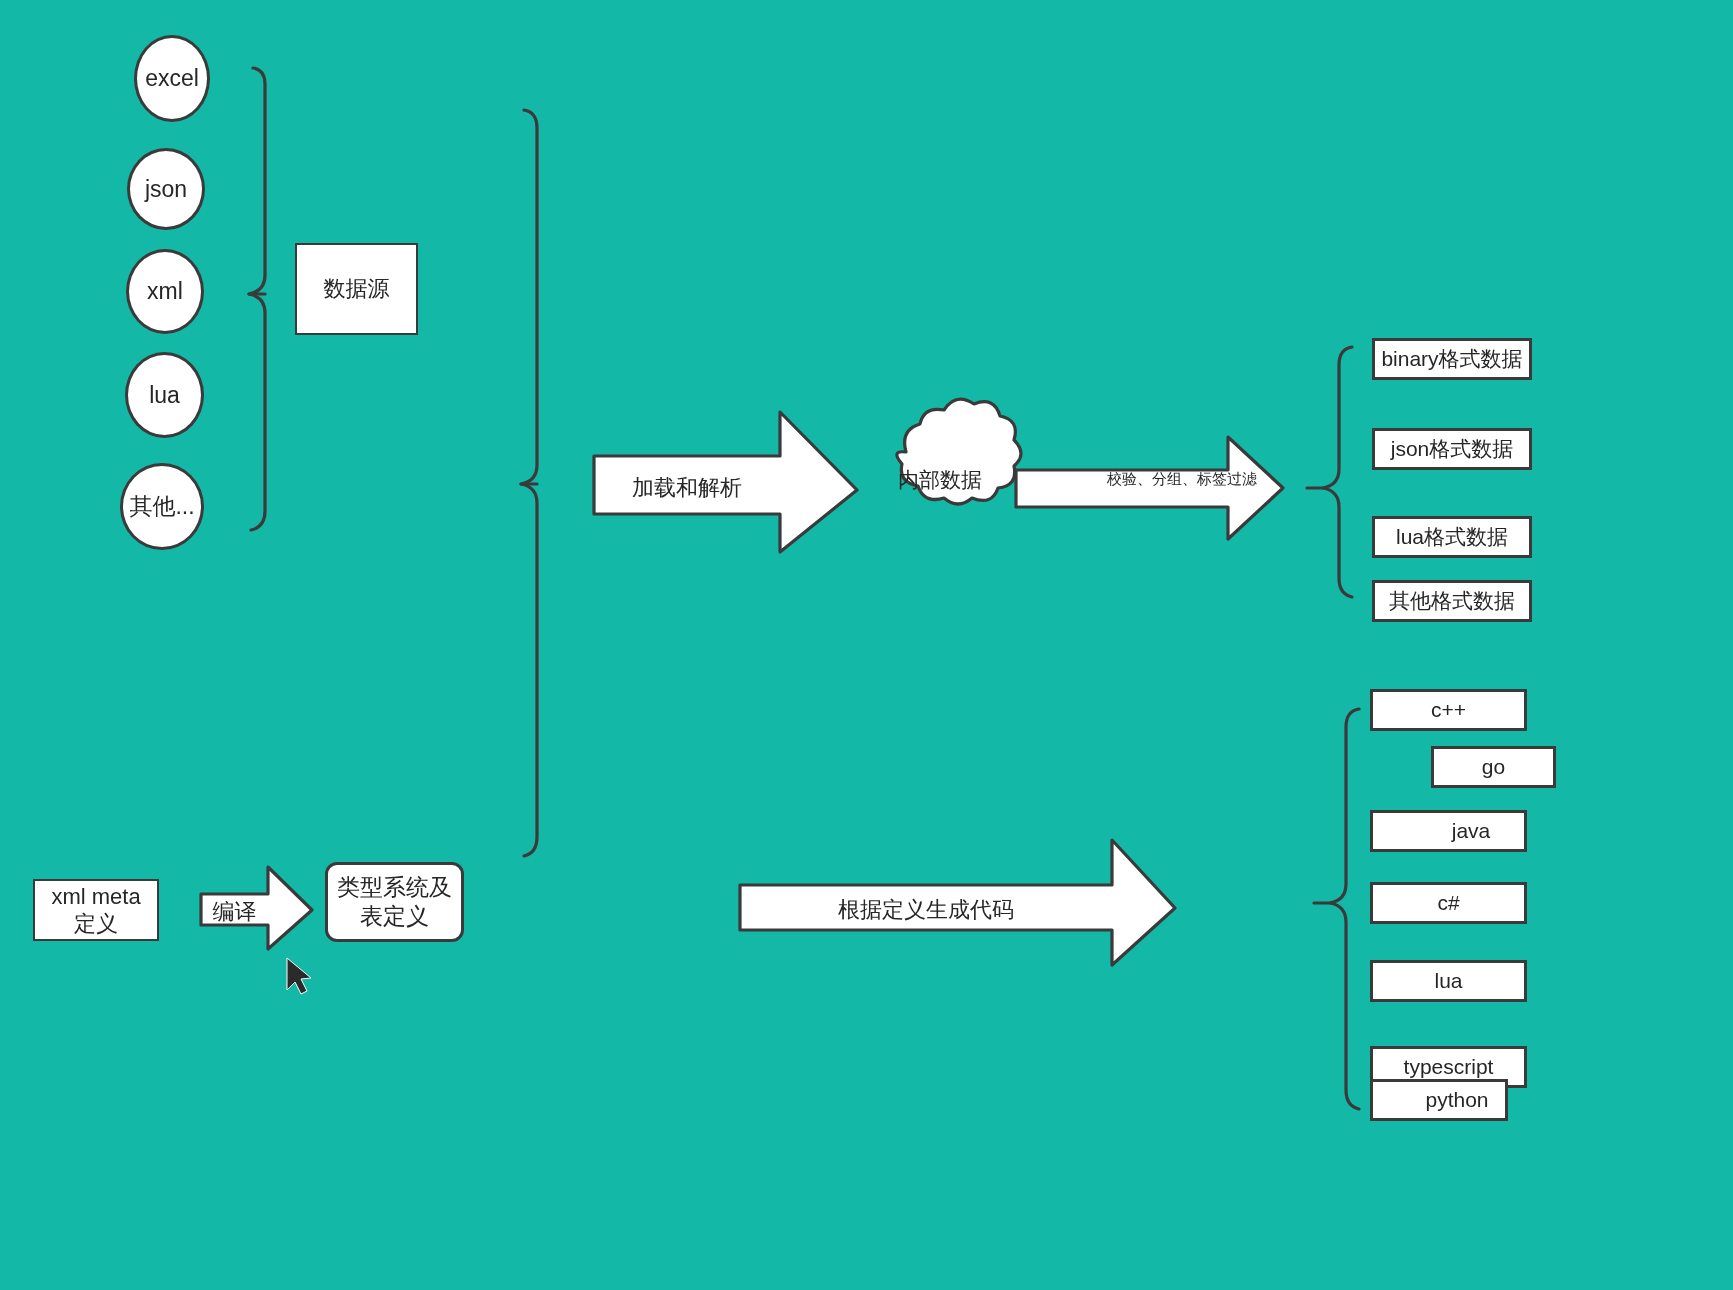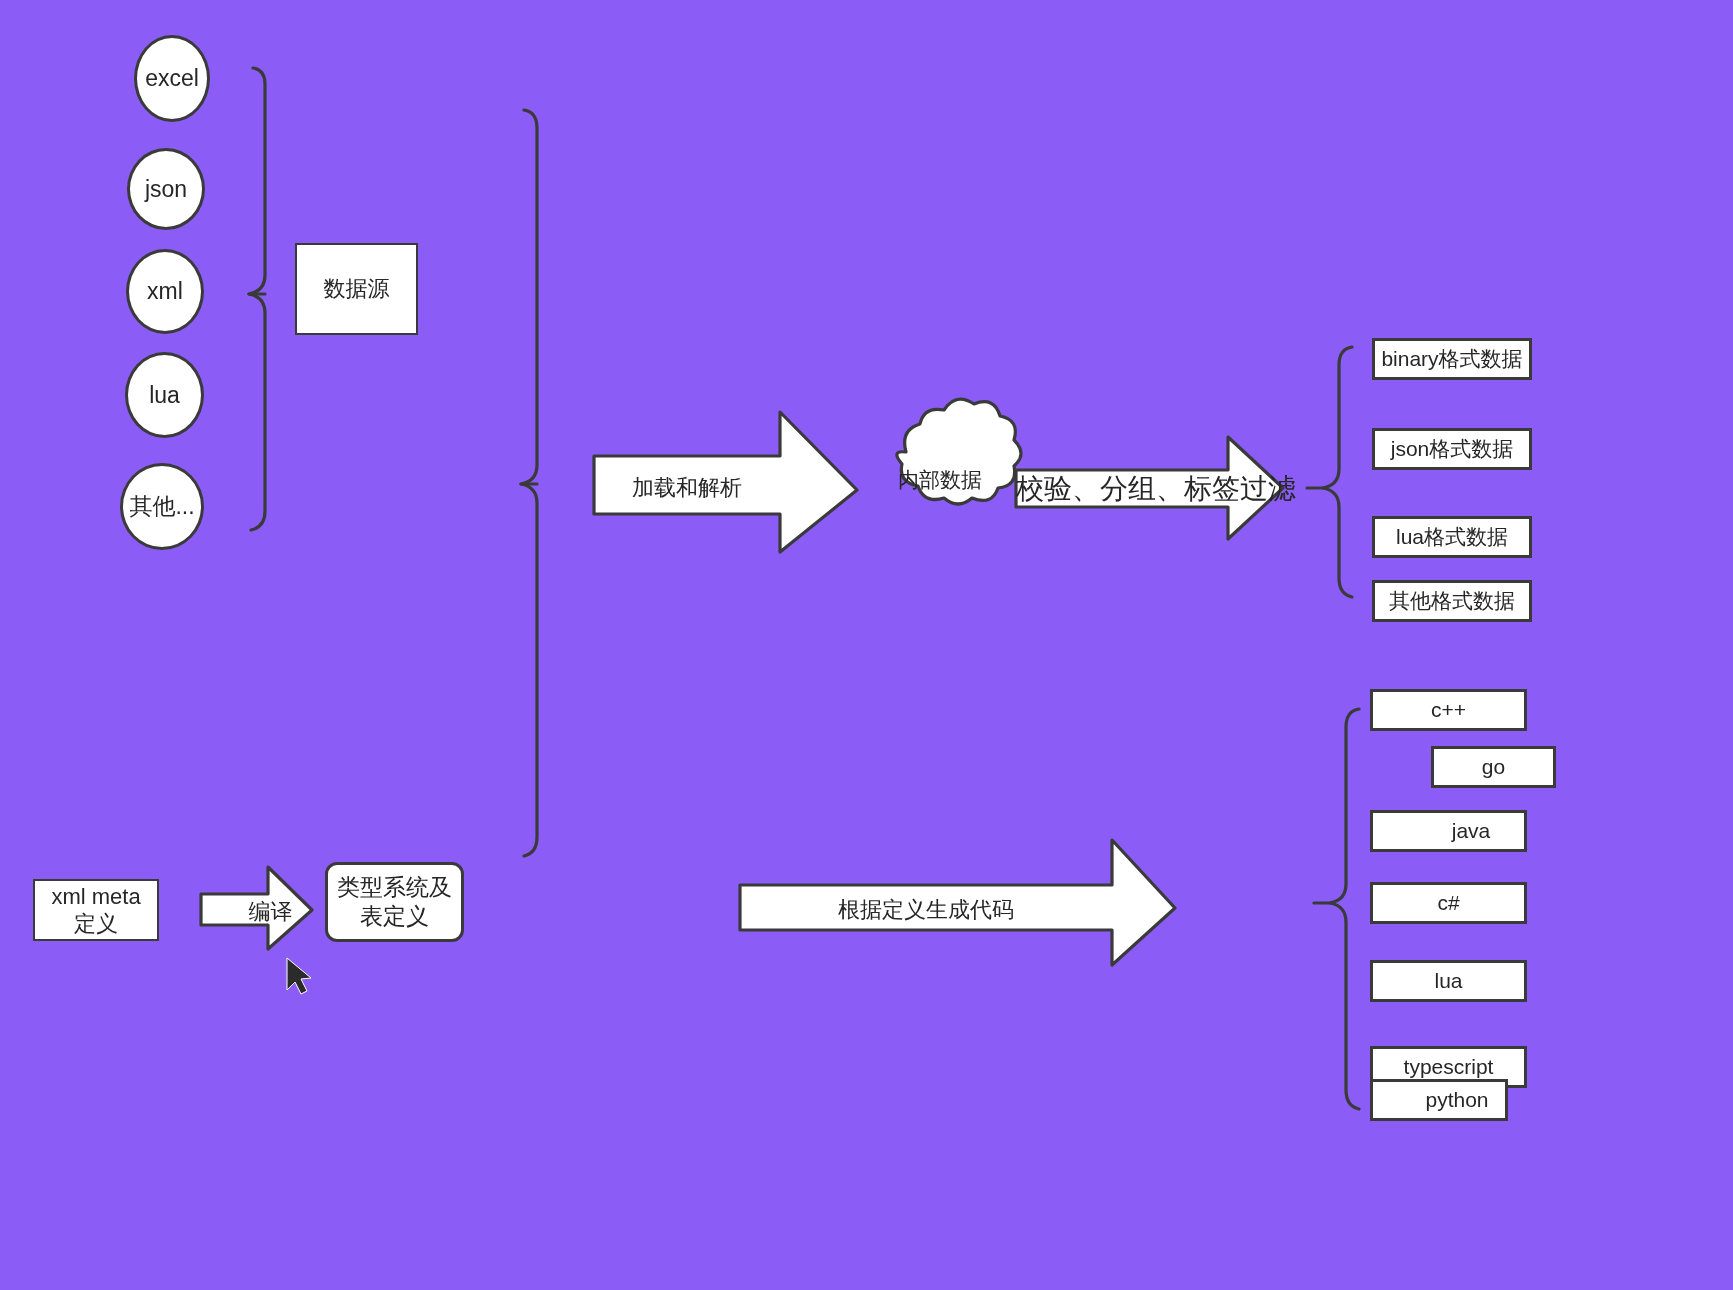--- a/index.html
+++ b/index.html
@@ -8,21 +8,21 @@
     background: #f8f8f8;
   }
   body {
     font-family: "Liberation Sans", "DejaVu Sans", sans-serif;
     color: #262626;
   }
   #canvas {
     position: relative;
     width: 1733px;
     height: 1290px;
-    background: #8b5cf6;
+    background: #14b8a6;
     overflow: hidden;
   }
   .node {
     position: absolute;
     box-sizing: border-box;
     display: flex;
     align-items: center;
     justify-content: center;
     text-align: center;
     background: #ffffff;
@@ -140,37 +140,37 @@
   </div>
 
   <div class="node rect" style="left:295px; top:243px; width:123px; height:92px; border-width:2px;">
     <span>数据源</span>
   </div>
 
   <div class="node rect" style="left:33px; top:879px; width:126px; height:62px; border-width:2px; padding:0 6px;">
     <span>xml meta定义</span>
   </div>
 
-  <div class="arrow-label" style="left:201px; top:897px; width:67px;padding-left:36px;">
+  <div class="arrow-label" style="left:201px; top:897px; width:67px;">
     <span>编译</span>
   </div>
 
   <div class="node rounded" style="left:325px; top:862px; width:139px; height:80px; border-width:3px; padding:0 0;">
     <span>类型系统及表定义</span>
   </div>
 
   <div class="arrow-label" style="left:594px; top:473px; width:186px;">
     <span>加载和解析</span>
   </div>
 
   <div class="arrow-label" style="left:888px; top:466px; width:104px; font-size:21px;">
     <span>内部数据</span>
   </div>
 
-  <div class="arrow-label" style="left:1016px; top:470px; width:212px; font-size:28px;">
+  <div class="arrow-label" style="left:1045px; top:470px; width:212px; font-size:15px;text-align:right;">
     <span>校验、分组、标签过滤</span>
   </div>
 
   <div class="arrow-label" style="left:740px; top:895px; width:372px;">
     <span>根据定义生成代码</span>
   </div>
 
   <div class="node fmt-box" style="left:1372px; top:338px; width:160px; height:42px;">
     <span>binary格式数据</span>
   </div>

